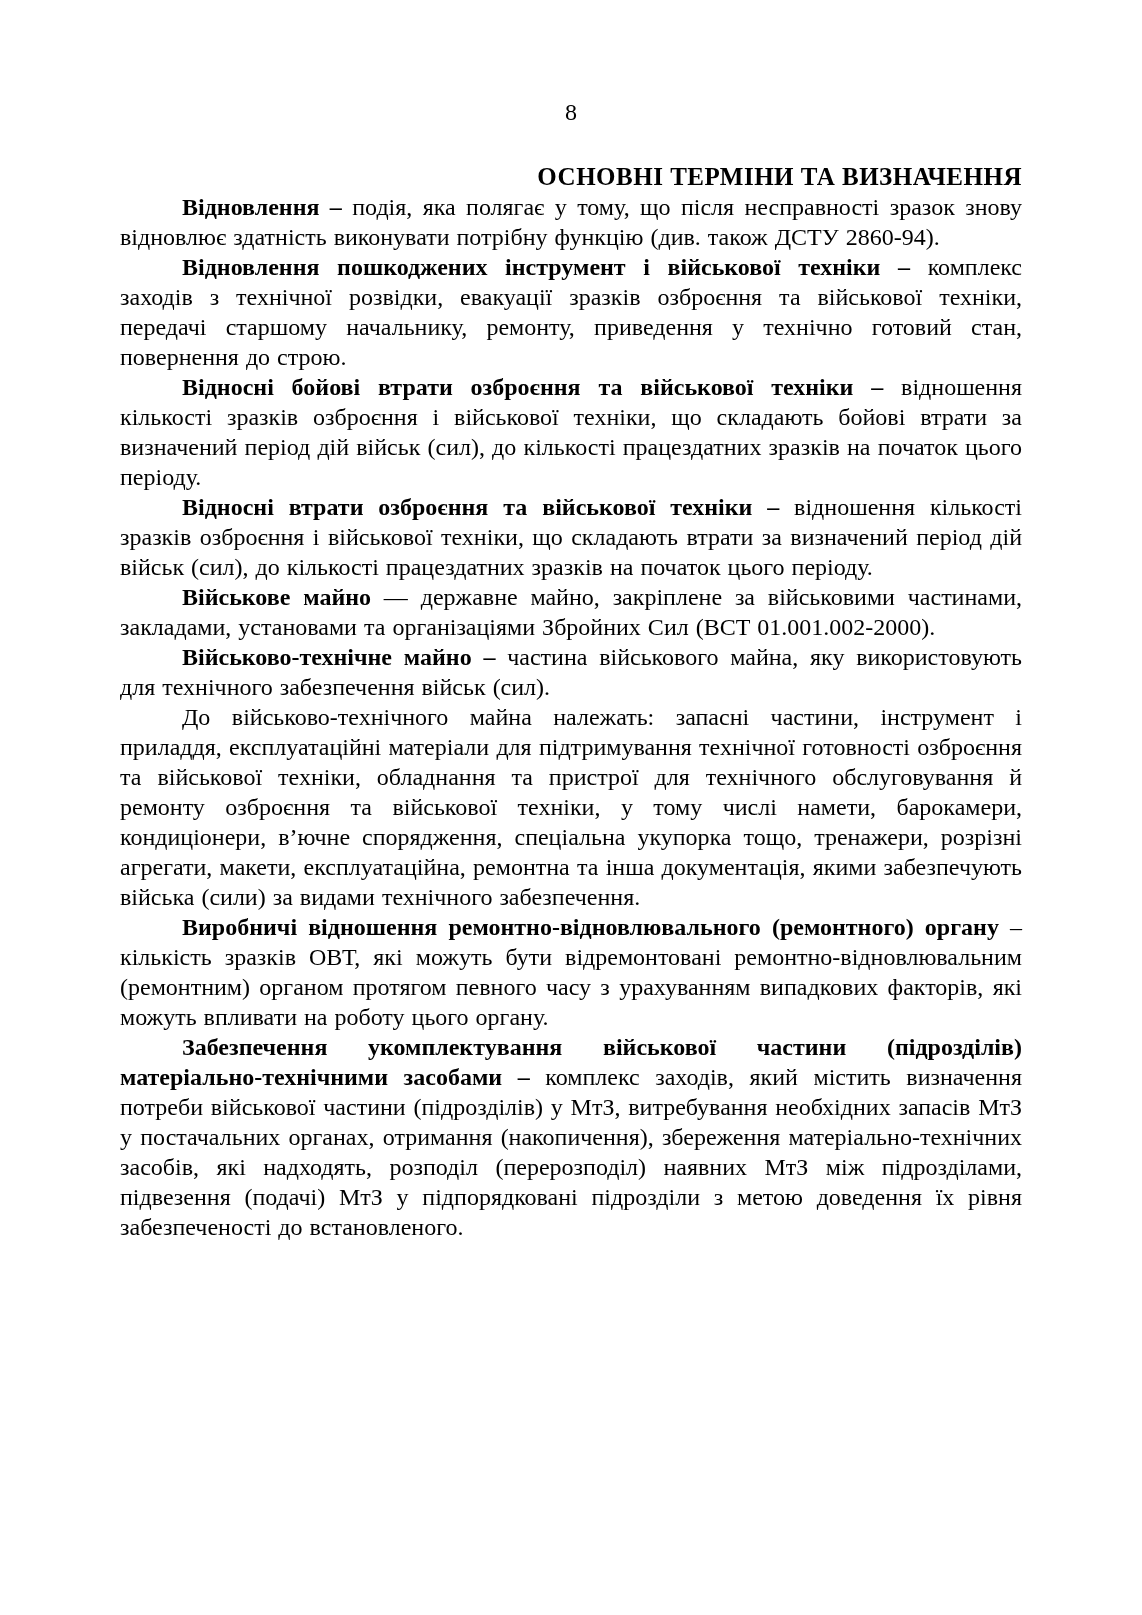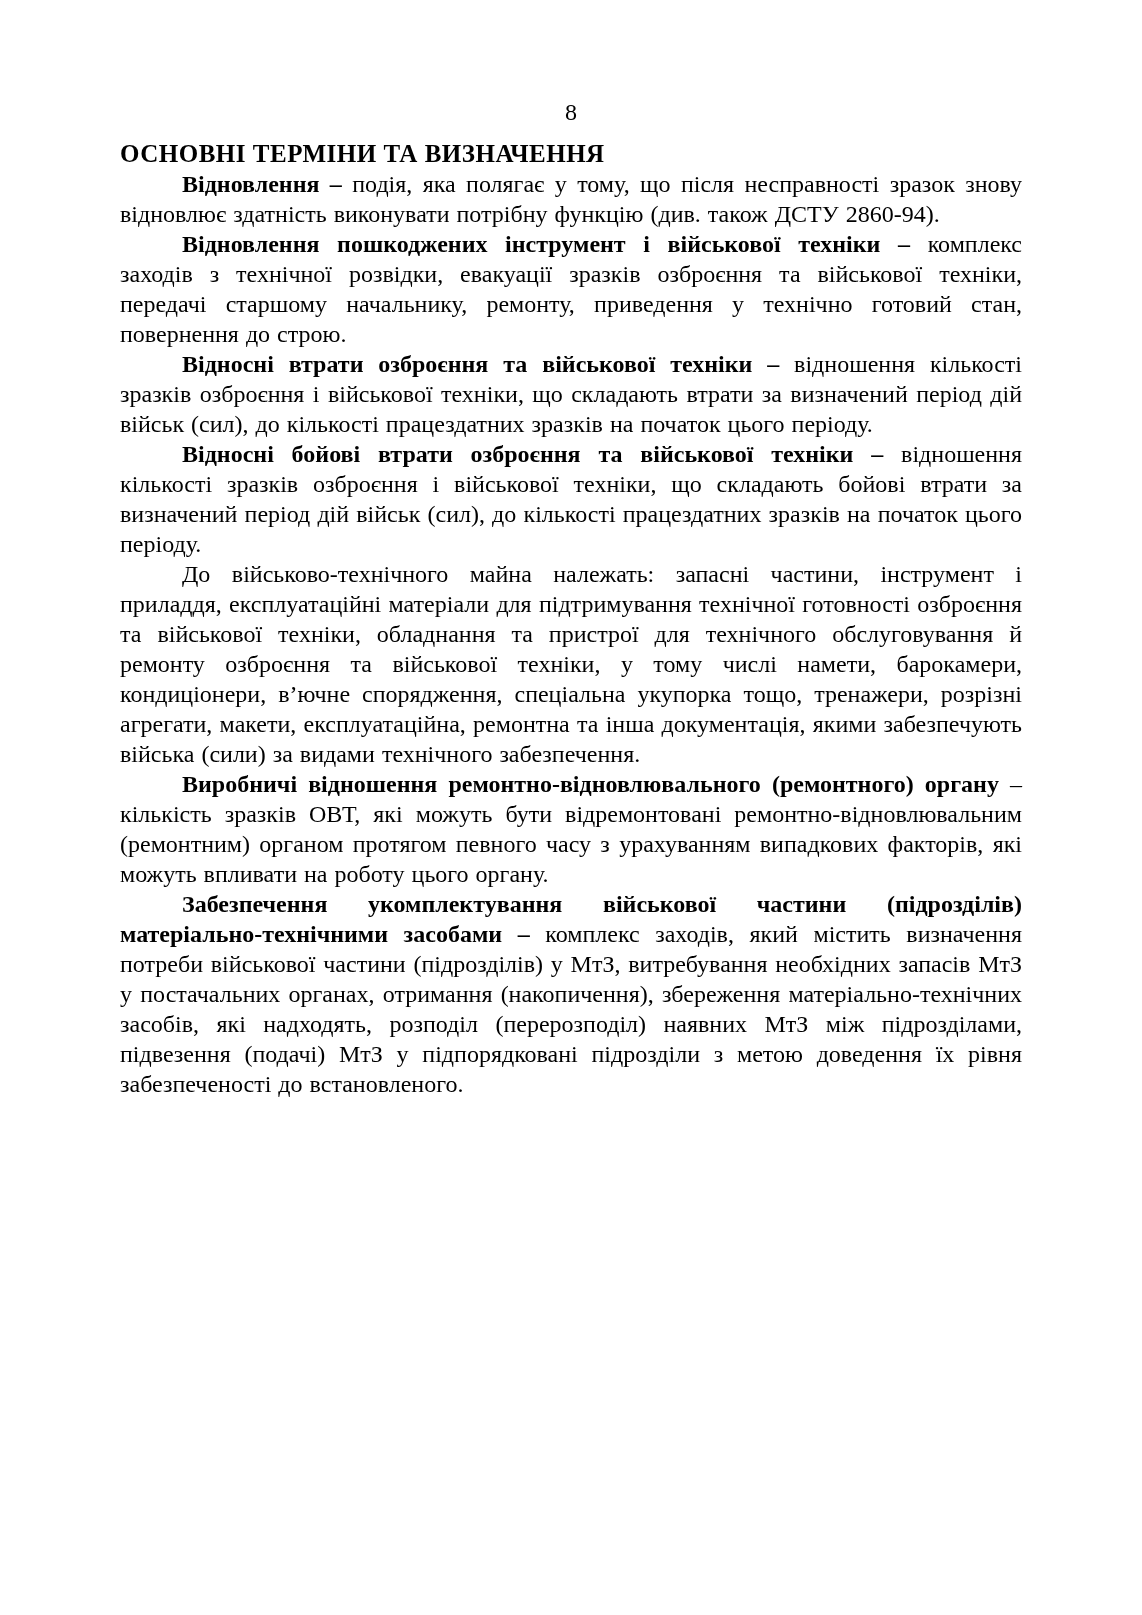--- a/index.html
+++ b/index.html
@@ -20,22 +20,22 @@
     height: 1615px;
     padding: 97px 120px 0 120px;
     background: #ffffff;
   }
   .page-number {
     text-align: center;
     font-size: 24px;
     line-height: 30px;
   }
   .doc-title {
-    margin: 12px 0 0 0;
-    text-align: left;
+    margin: 35px 0 0 0;
+    text-align: right;
     font-size: 25px;
     line-height: 30px;
     font-weight: bold;
     letter-spacing: 0.5px;
   }
   .content {
   }
   .para {
     margin: 0;
     font-size: 24px;
@@ -60,25 +60,27 @@
   <div class="page-number">8</div>
 
   <h1 class="doc-title">ОСНОВНІ ТЕРМІНИ ТА ВИЗНАЧЕННЯ</h1>
 
   <div class="content">
 
     <p class="para"><b class="term">Відновлення –</b><span> подія, яка полягає у тому, що після несправності зразок знову відновлює здатність виконувати потрібну функцію (див. також ДСТУ 2860-94).</span></p>
 
     <p class="para"><b class="term">Відновлення пошкоджених інструмент і військової техніки –</b><span> комплекс заходів з технічної розвідки, евакуації зразків озброєння та військової техніки, передачі старшому начальнику, ремонту, приведення у технічно готовий стан, повернення до строю.</span></p>
 
+    <p class="para"><b class="term">Відносні бойові втрати озброєння та військової техніки –</b><span> відношення кількості зразків озброєння і військової техніки, що складають бойові втрати за визначений період дій військ (сил), до кількості працездатних зразків на початок цього періоду.</span></p>
+
     <p class="para"><b class="term">Відносні втрати озброєння та військової техніки –</b><span> відношення кількості зразків озброєння і військової техніки, що складають втрати за визначений період дій військ (сил), до кількості працездатних зразків на початок цього періоду.</span></p>
 
-    <p class="para"><b class="term">Відносні бойові втрати озброєння та військової техніки –</b><span> відношення кількості зразків озброєння і військової техніки, що складають бойові втрати за визначений період дій військ (сил), до кількості працездатних зразків на початок цього періоду.</span></p>
+    <p class="para"><b class="term">Військове майно</b><span> — державне майно, закріплене за військовими частинами, закладами, установами та організаціями Збройних Сил (ВСТ 01.001.002-2000).</span></p>
 
-
+    <p class="para"><b class="term">Військово-технічне майно –</b><span> частина військового майна, яку використовують для технічного забезпечення військ (сил).</span></p>
 
     <p class="para"><b class="term"></b><span>До військово-технічного майна належать: запасні частини, інструмент і приладдя, експлуатаційні матеріали для підтримування технічної готовності озброєння та військової техніки, обладнання та пристрої для технічного обслуговування й ремонту озброєння та військової техніки, у тому числі намети, барокамери, кондиціонери, в’ючне спорядження, спеціальна укупорка тощо, тренажери, розрізні агрегати, макети, експлуатаційна, ремонтна та інша документація, якими забезпечують війська (сили) за видами технічного забезпечення.</span></p>
 
     <p class="para"><b class="term">Виробничі відношення ремонтно-відновлювального (ремонтного) органу</b><span> – кількість зразків ОВТ, які можуть бути відремонтовані ремонтно-відновлювальним (ремонтним) органом протягом певного часу з урахуванням випадкових факторів, які можуть впливати на роботу цього органу.</span></p>
 
     <p class="para"><b class="term">Забезпечення укомплектування військової частини (підрозділів) матеріально-технічними засобами –</b><span> комплекс заходів, який містить визначення потреби військової частини (підрозділів) у МтЗ, витребування необхідних запасів МтЗ у постачальних органах, отримання (накопичення), збереження матеріально-технічних засобів, які надходять, розподіл (перерозподіл) наявних МтЗ між підрозділами, підвезення (подачі) МтЗ у підпорядковані підрозділи з метою доведення їх рівня забезпеченості до встановленого.</span></p>
 
 
   </div>
 </div>

